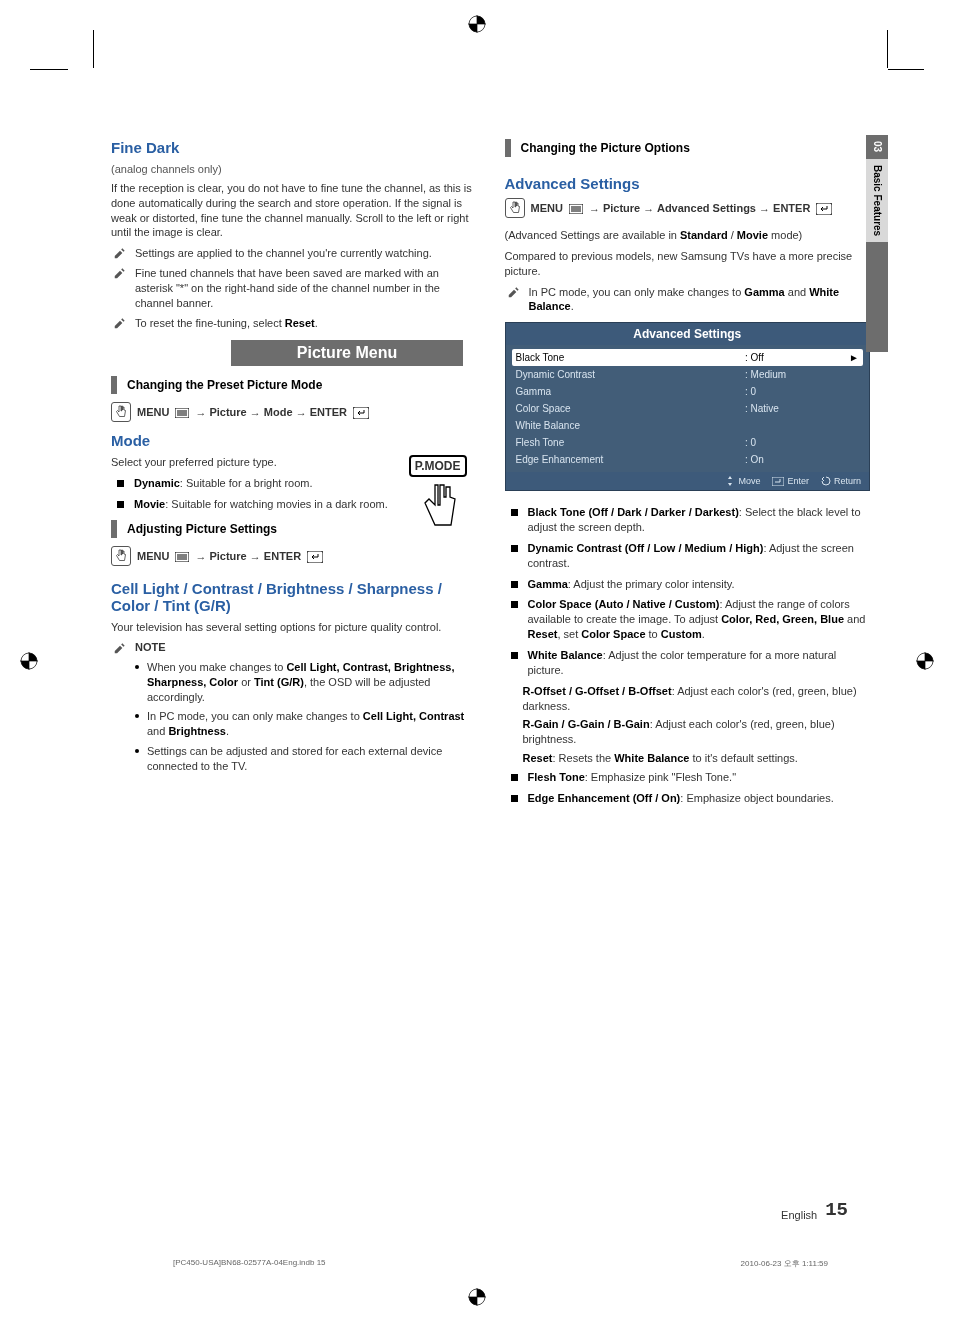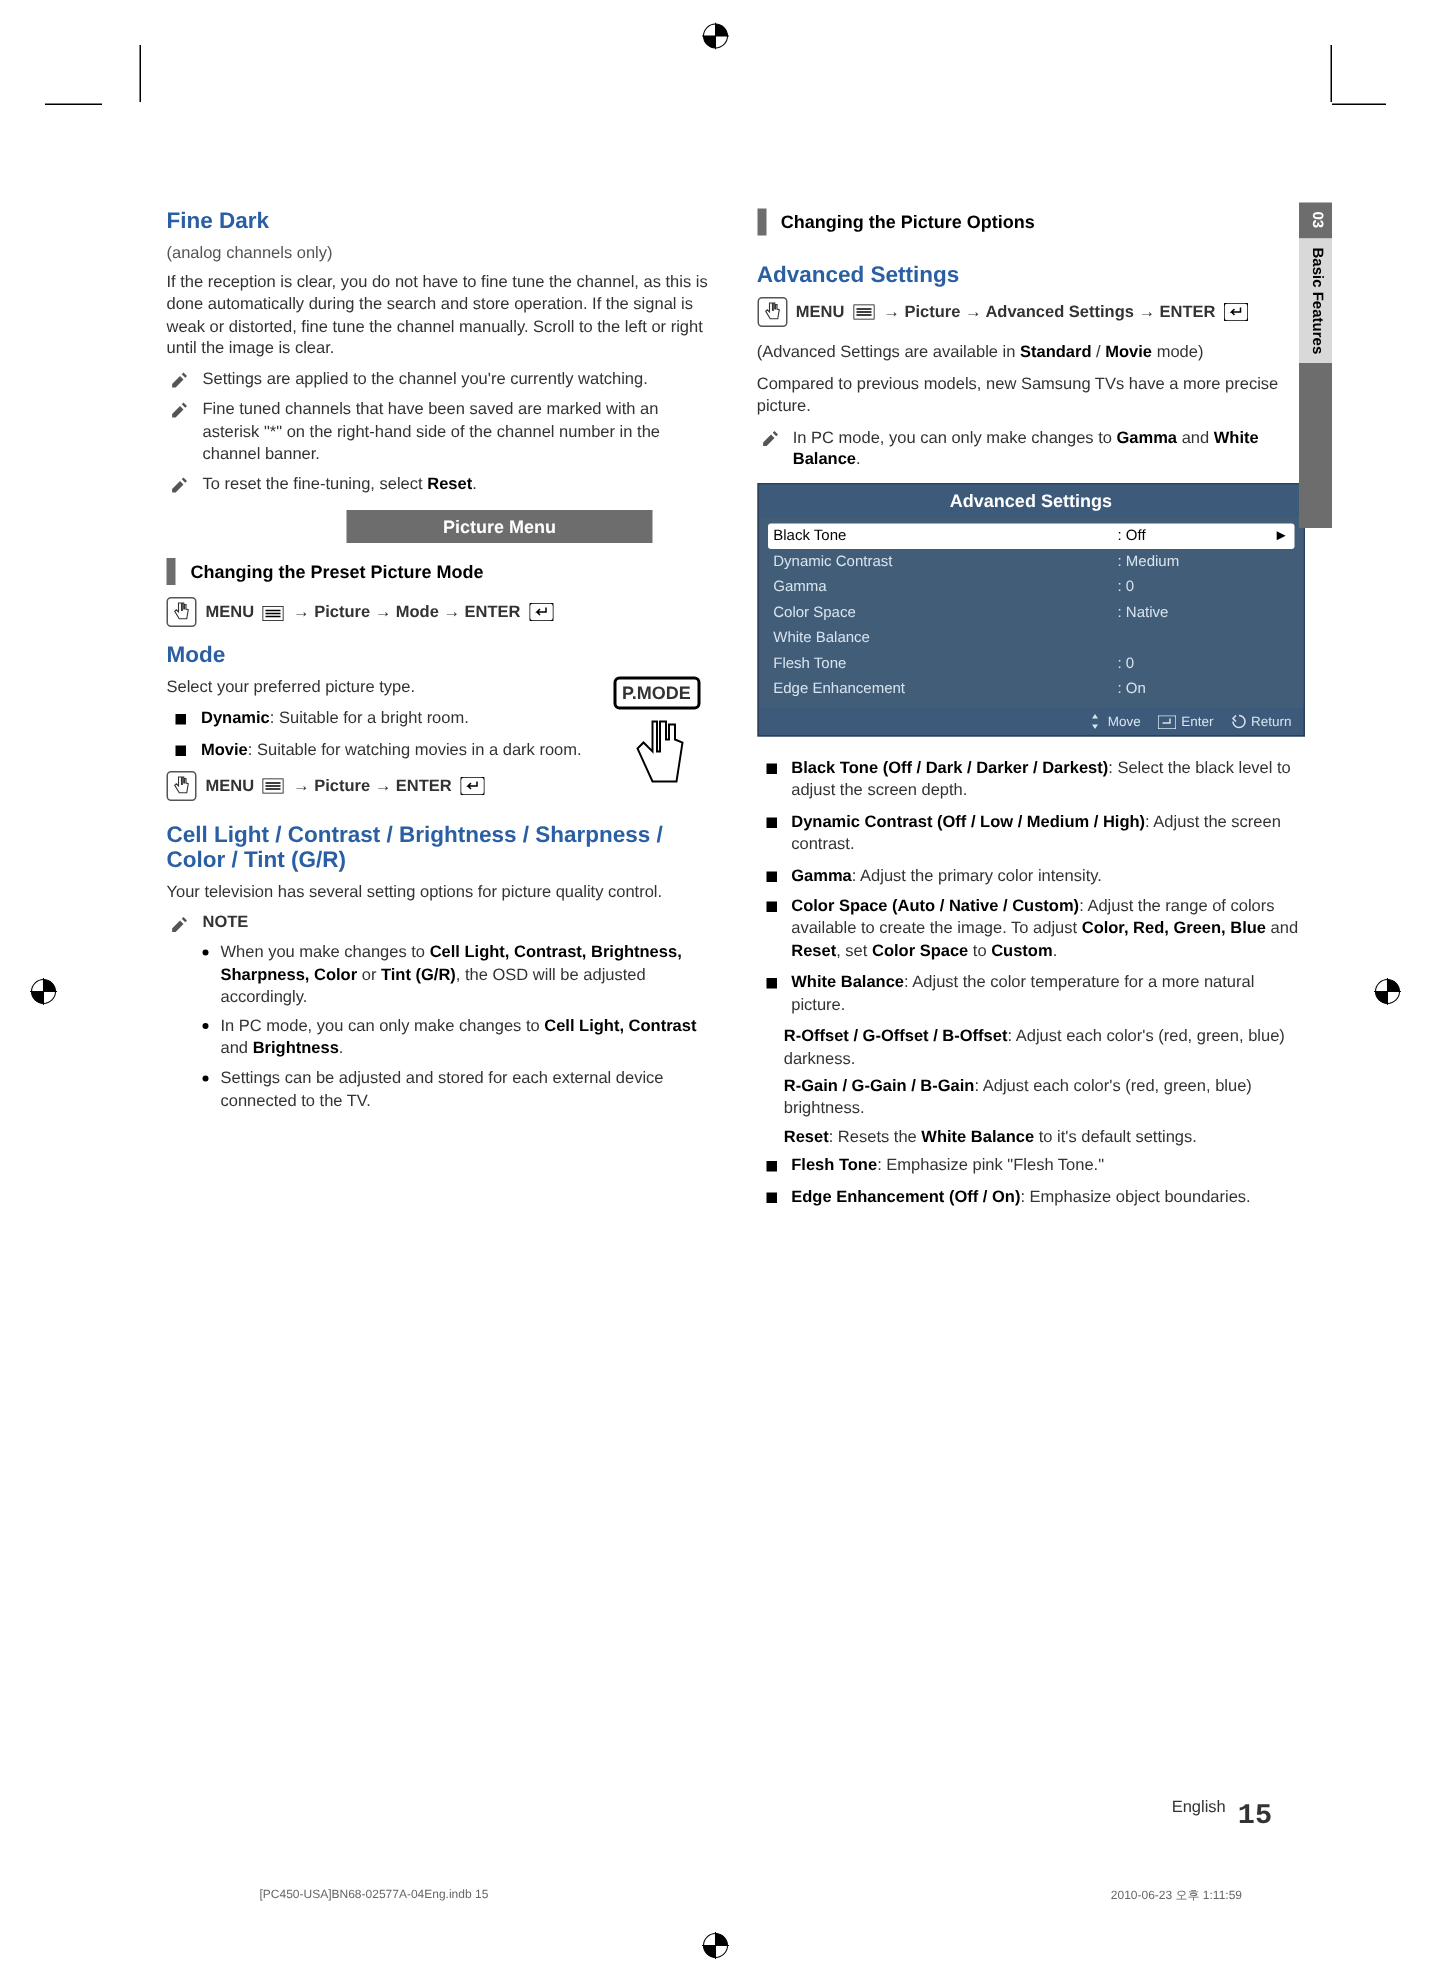--- a/index.html
+++ b/index.html
@@ -86,22 +86,22 @@
   .note-row .icon { flex: 0 0 14px; }
   .note-row .txt { flex: 1; color: #333; line-height: 1.35; }
 
   .band {
     background: #6d6d6d;
     color: #fff;
     font-weight: bold;
     text-align: center;
     padding: 4px;
     margin: 10px 0 10px 120px;
-    font-size: 12px;
-    width: 204px;
+    font-size: 16px;
+    width: 232px;
   }
 
   .bar-head {
     display: flex;
     align-items: center;
     gap: 10px;
     margin: 8px 0 8px 0;
   }
   .bar-head .stripe {
     width: 6px;
@@ -197,21 +197,21 @@
   }
   .osd-foot span { display: inline-flex; align-items: center; gap: 3px; }
 
   .indent-block { padding-left: 18px; margin-bottom: 4px; line-height: 1.35; }
 
   .footer {
     position: absolute;
     bottom: 60px;
     right: 40px;
     display: flex;
-    align-items: flex-start;
+    align-items: flex-end;
     gap: 8px;
   }
   .footer .eng { font-size: 11px; }
   .footer .num { font-size: 19px; font-weight: bold; font-family: Liberation Mono, monospace; }
 
   .imprint {
     position: absolute;
     bottom: 12px;
     left: 60px;
     right: 60px;
@@ -334,20 +334,24 @@
             <div class="txt"><b>Movie</b><span>: Suitable for watching movies in a dark room.</span></div>
           </div>
         <div class="pmode">
           <div class="pmode-box">P.MODE</div>
           <svg width="50" height="60" viewBox="0 0 50 60">
             <path d="M22 8 v20 l-6-6 -4 4 10 22 h16 l4-26 -5-2 v-10 h-4 v10 h-2 V8 h-4 v20 h-2 V8 z" fill="#fff" stroke="#000" stroke-width="1.3"></path>
           </svg>
         </div>
       </div>
 
+      <div class="bar-head">
+        <div class="stripe"></div>
+        <div class="label">Adjusting Picture Settings</div>
+      </div>
 
       <div class="menu-path">
         <span class="btn-box hand-icon">
             <svg width="12" height="14" viewBox="0 0 24 28">
               <path d="M8 2v12l-3-3-2 2 6 10h10l2-12-3-1v-6h-2v6h-1V2h-2v10h-1V2H8z" fill="none" stroke="#333" stroke-width="1.5"></path>
             </svg>
           </span>
         <span class="strong">MENU</span>
         <span class="menu-icon"><svg width="14" height="10" viewBox="0 0 14 10">
               <rect x="0" y="0" width="14" height="10" fill="none" stroke="#000"></rect>

